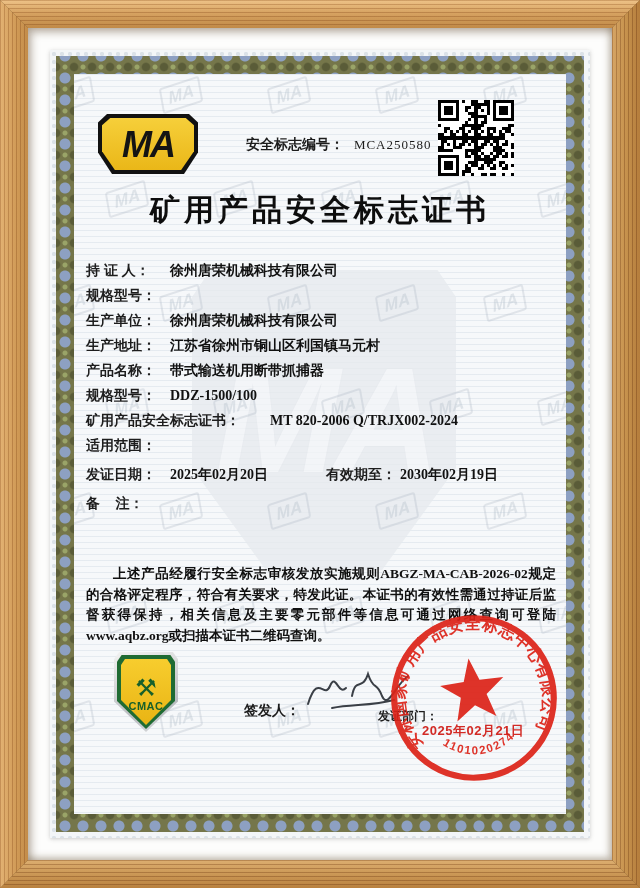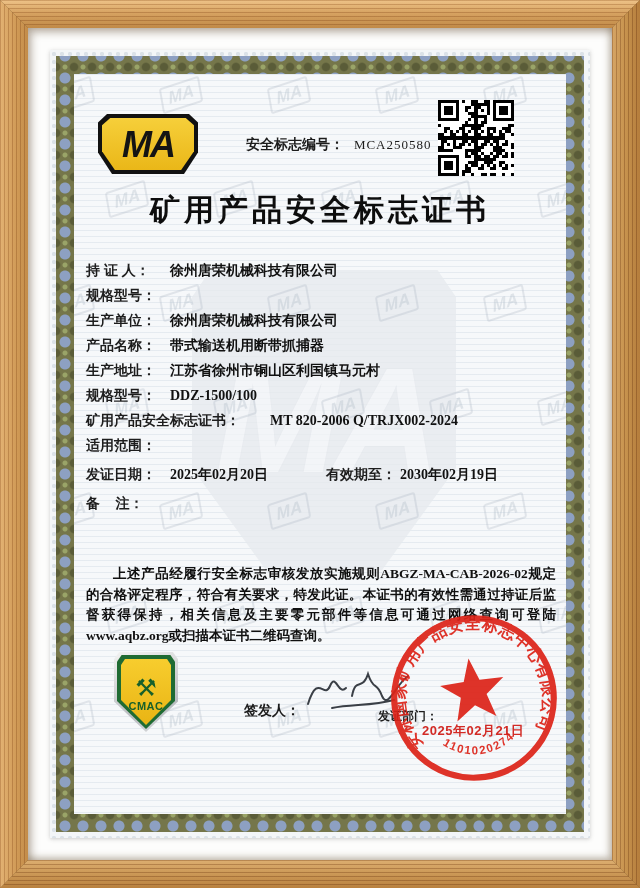--- a/index.html
+++ b/index.html
@@ -422,26 +422,26 @@
           <span class="val">徐州唐荣机械科技有限公司</span>
         </div>
         <div class="frow">
           <span class="lbl">规格型号：</span>
         </div>
         <div class="frow">
           <span class="lbl">生产单位：</span>
           <span class="val">徐州唐荣机械科技有限公司</span>
         </div>
         <div class="frow">
+          <span class="lbl">生产地址：</span>
+          <span class="val">江苏省徐州市铜山区利国镇马元村</span>
+        </div>
+        <div class="frow">
           <span class="lbl">产品名称：</span>
           <span class="val">带式输送机用断带抓捕器</span>
-        </div>
-        <div class="frow">
-          <span class="lbl">生产地址：</span>
-          <span class="val">江苏省徐州市铜山区利国镇马元村</span>
         </div>
         <div class="frow">
           <span class="lbl">规格型号：</span>
           <span class="val">DDZ-1500/100</span>
         </div>
         <div class="frow wide">
           <span class="lbl">矿用产品安全标志证书：</span>
           <span class="val">MT 820-2006 Q/TRJX002-2024</span>
         </div>
         <div class="frow">

